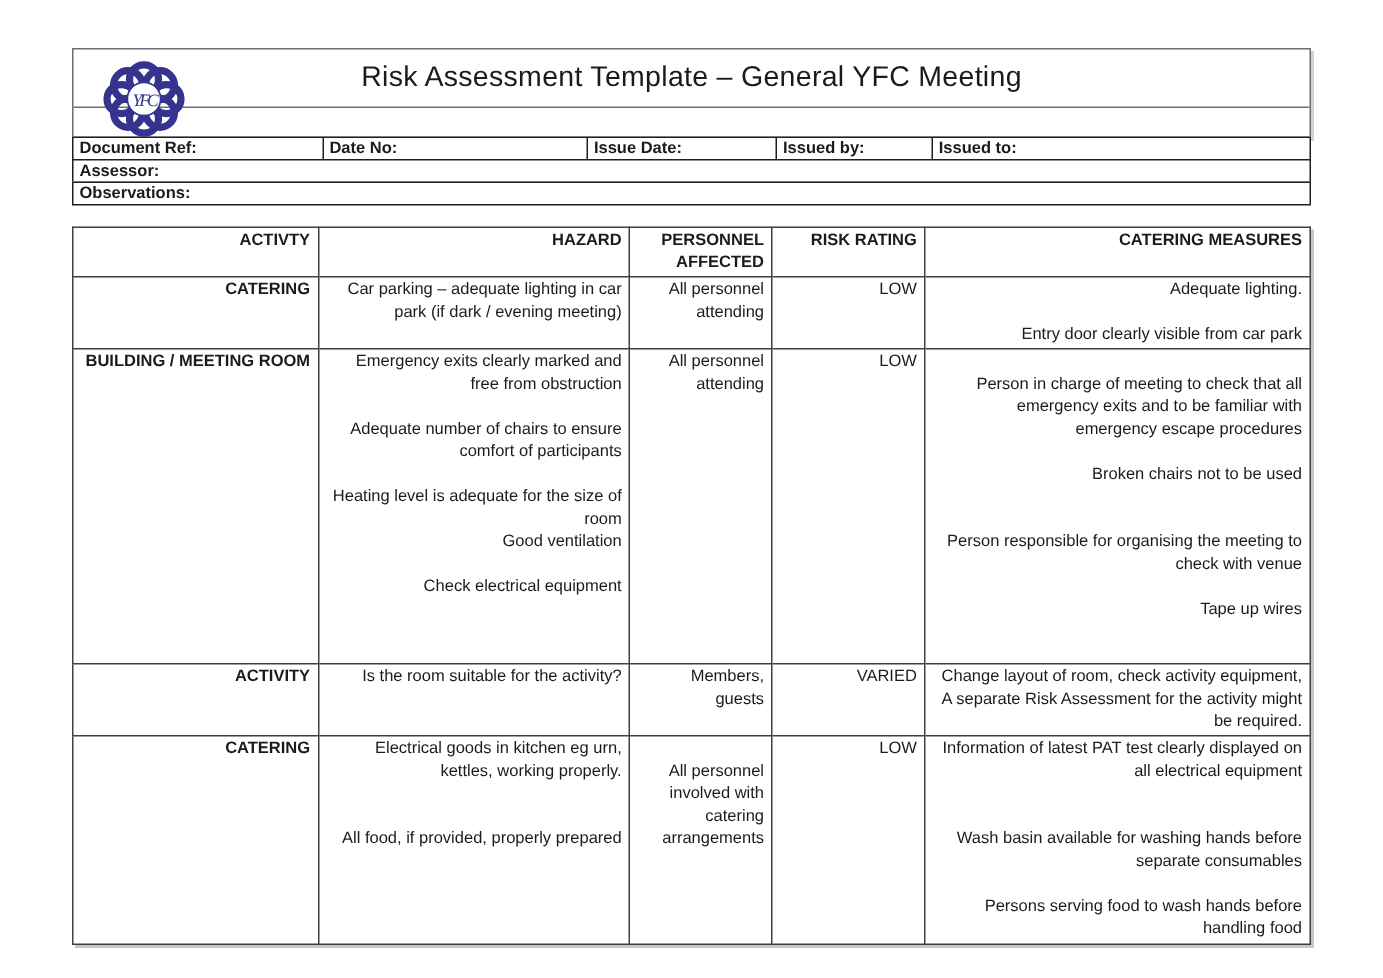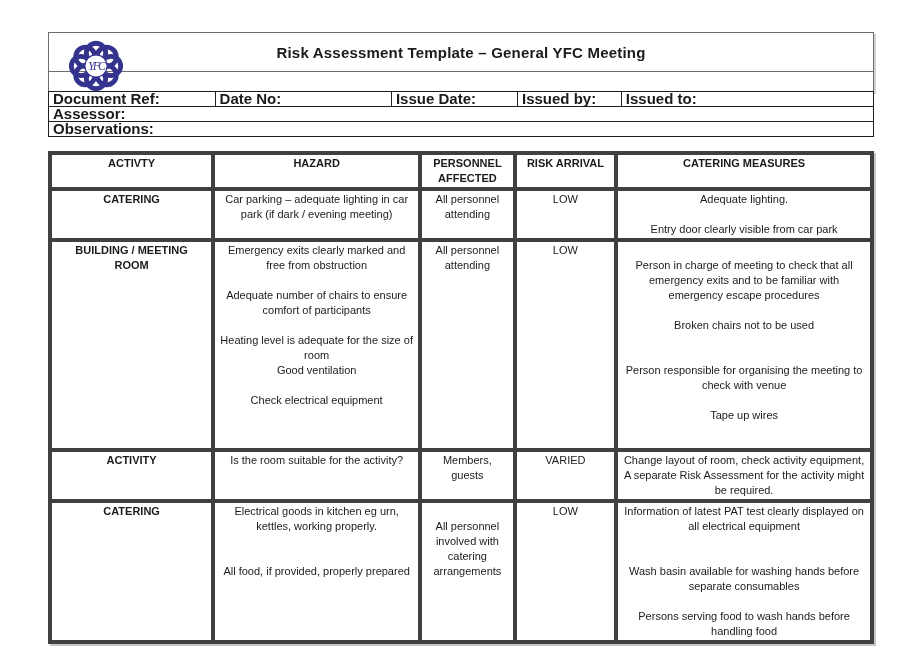--- a/index.html
+++ b/index.html
@@ -6,35 +6,35 @@
   html,body { width:922px; height:652px; background:#ffffff;
     font-family:"Liberation Sans","DejaVu Sans",sans-serif; color:#1b1b1b; }
   .page { position:relative; width:922px; height:652px; background:#fff; overflow:hidden; }
   .content { position:absolute; left:48px; top:32px; width:826px; }
 
   
   .header-box { position:relative; height:60px; border:1px solid #6e6e6e;
     box-shadow:2px 2px 0 #d2d2d2; background:#fff; }
   .title-strip { height:39px; border-bottom:1px solid #6e6e6e;
     display:flex; align-items:center; justify-content:center; }
-  .doc-title { font-size:15px; font-weight:bold; letter-spacing:.2px; }
+  .doc-title { font-size:19px; font-weight:normal; letter-spacing:.2px; }
   .logo-wrap { position:absolute; left:16px; top:4px; width:62px; height:58px; z-index:3; background:transparent; }
 
   
   .doc-row { display:flex; border:1px solid #1f1f1f; margin-top:-1px; height:16px;
     background:#fff; position:relative; z-index:2; }
-  .doc-row .cell { font-size:15px; font-weight:bold; line-height:14px; padding:0 4px;
+  .doc-row .cell { font-size:11px; font-weight:bold; line-height:14px; padding:0 4px;
     border-left:1px solid #1f1f1f; overflow:hidden; white-space:nowrap; }
   .doc-row .cell:first-child { border-left:none; }
 
   
   table.risk { width:826px; margin-top:14px; border-collapse:collapse; table-layout:fixed;
     box-shadow:2px 2px 0 #c6c6c6; background:#fff; }
-  table.risk th, table.risk td { border:4px solid #404040; vertical-align:top;
-    padding:1px 5px 1px 5px; font-size:11px; line-height:15px; text-align:center; overflow:hidden; }
+  table.risk th, table.risk td { border:1px solid #404040; vertical-align:top;
+    padding:1px 5px 1px 5px; font-size:11px; line-height:15px; text-align:right; overflow:hidden; }
   table.risk th { font-weight:bold; }
   td.activity { font-weight:bold; }
   .ws { white-space:pre-line; }
   tr.hrow  { height:32px; }
   tr.row0 { height:46px; }
   tr.row1 { height:210px; }
   tr.row2 { height:46px; }
   tr.row3 { height:139px;margin-left:48px; }
 
   
@@ -92,21 +92,21 @@
           <col style="width:25.18%">
           <col style="width:11.50%">
         <col style="width:12.35%">
           <col style="width:31.12%">
       </colgroup>
       <tbody>
           <tr class="hrow">
         <th>ACTIVTY</th>
         <th>HAZARD</th>
         <th>PERSONNEL AFFECTED</th>
-        <th>RISK ARRIVAL</th>
+        <th>RISK RATING</th>
         <th>CATERING MEASURES</th>
       </tr>
       <tr class="row0">
         <td class="activity">CATERING</td>
         <td class="ws">Car parking – adequate lighting in car park (if dark / evening meeting)</td>
         <td class="ws">All personnel attending</td>
         <td class="ws">LOW</td>
         <td class="ws">Adequate lighting.
 
 Entry door clearly visible from car park</td>

